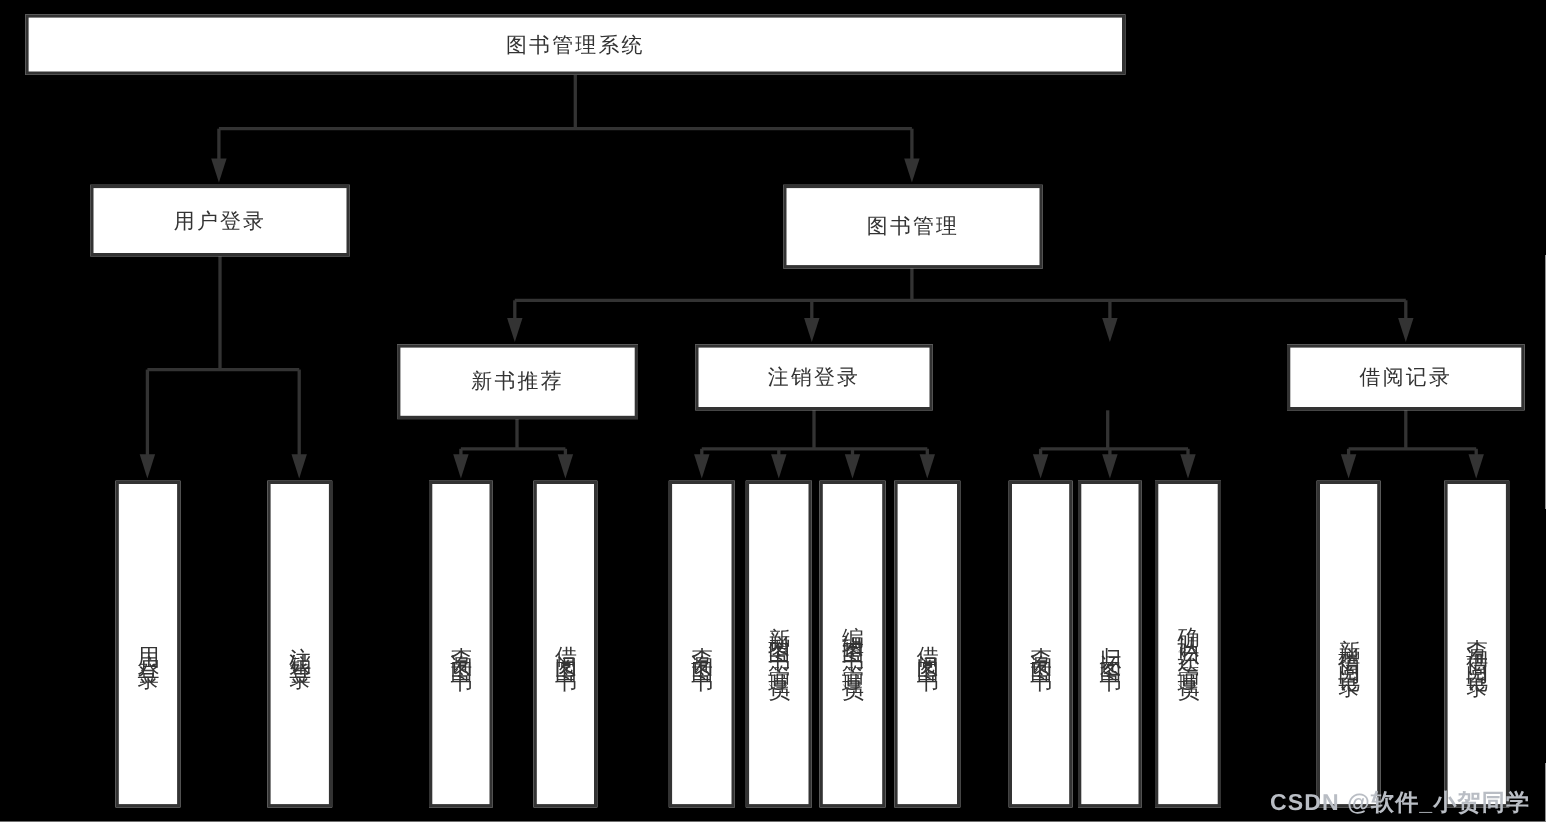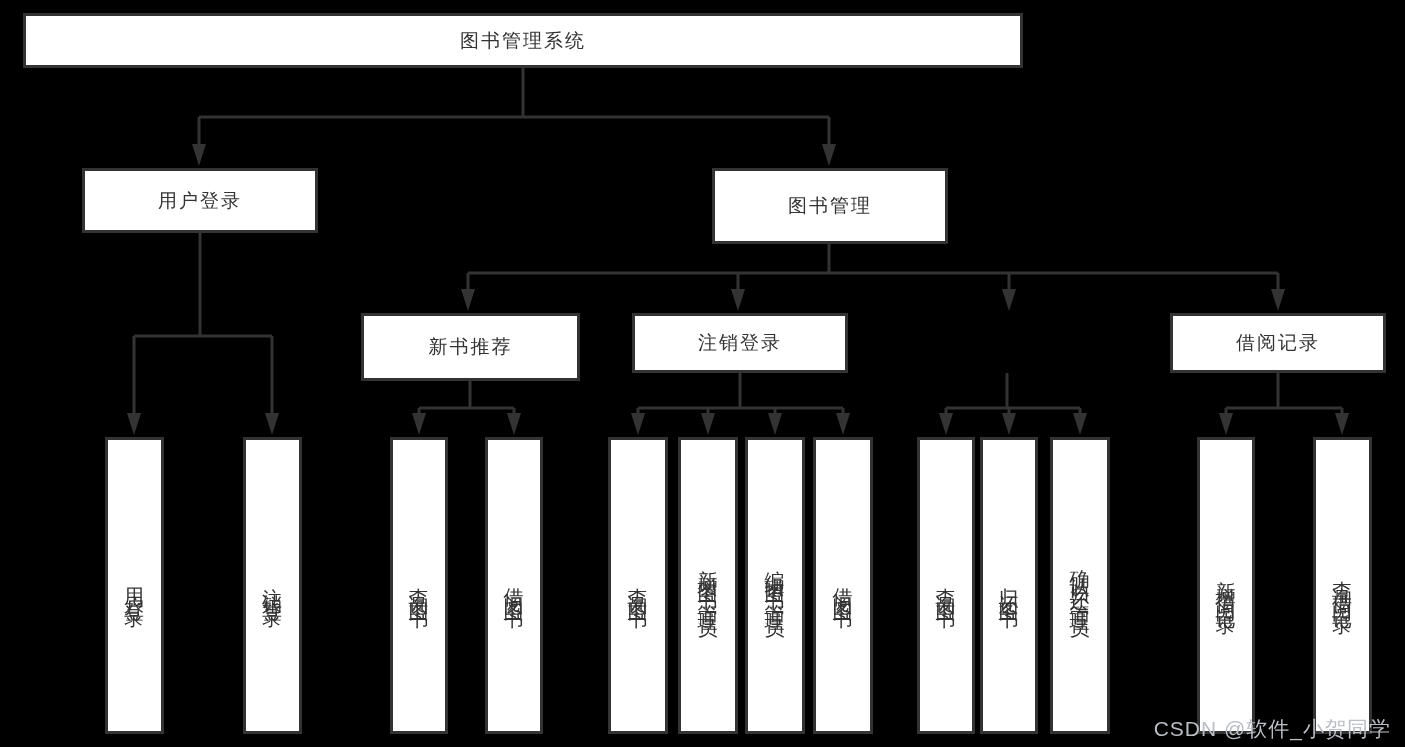--- a/index.html
+++ b/index.html
@@ -14,21 +14,21 @@
     display:flex; align-items:center; justify-content:center;
     color:#333;
   }
   .node.h span { font-size:19px; letter-spacing:2px; white-space:nowrap; }
   .node.v span {
     writing-mode:vertical-rl; text-orientation:mixed;
     font-size:20px; letter-spacing:7px; line-height:1; white-space:nowrap;
   }
   #watermark {
     position:absolute; right:14px; bottom:4px; z-index:2;
-    font-size:21px; color:#b9bdc4; letter-spacing:1px; white-space:nowrap;
+    font-size:21px; color:#b9bdc4; letter-spacing:1px; white-space:nowrap;font-weight:bold;
   }
 </style>
 </head>
 <body>
 
 <div id="canvas">
 
   <svg id="connectors" width="1405" height="747" viewBox="0 0 1405 747" xmlns="http://www.w3.org/2000/svg">
     <g stroke="#333333" stroke-width="3" fill="none">
 

